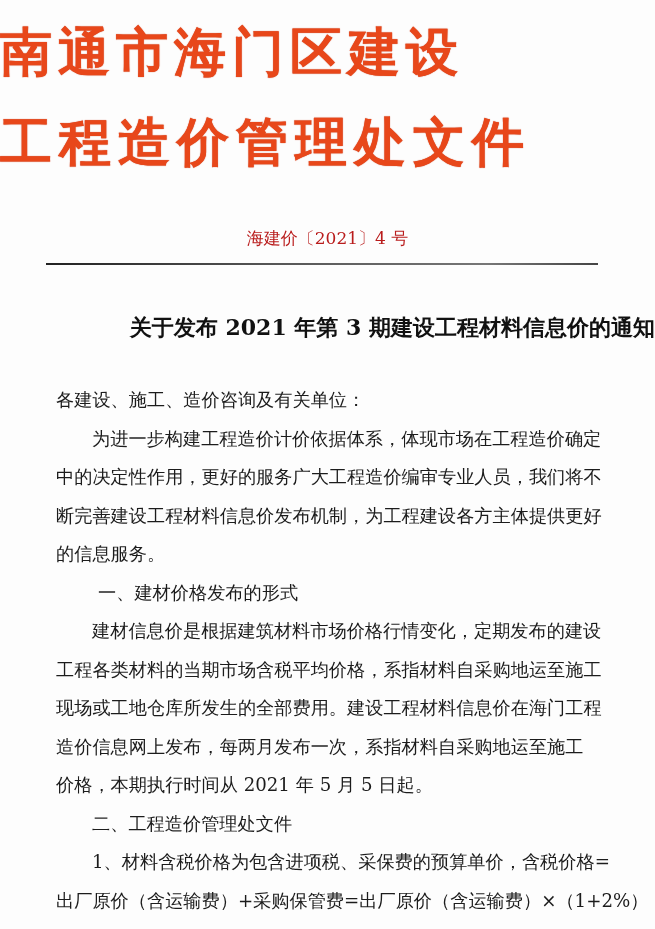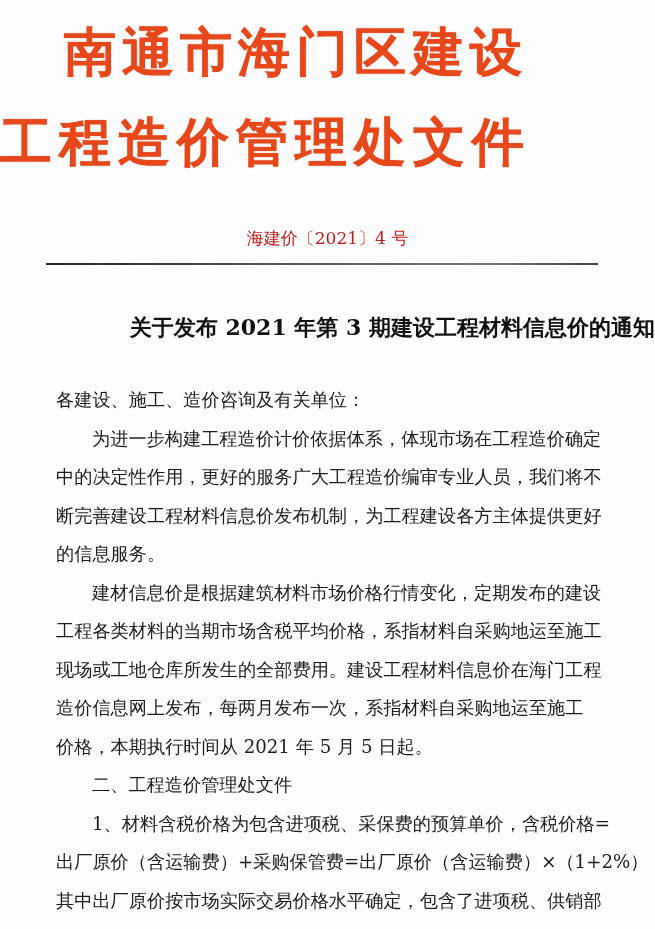--- a/index.html
+++ b/index.html
@@ -19,21 +19,21 @@
     position: absolute;
     left: 0; top: 0;
     width: 655px;
     height: 929px;
     background: #fdfdfd;
   }
   .masthead {
     position: absolute;
     left: 0;
     width: 528px;
-    text-align: right;
+    text-align: left;
     color: #e8471a;
     font-family: "DejaVu Sans", "Liberation Sans", sans-serif;
     font-weight: bold;
     font-size: 52px;
     line-height: 60px;
     text-shadow: 0 0 1px #c43210;
     white-space: nowrap;
   }
   .masthead.line1 {
     top: 22px;
@@ -104,20 +104,21 @@
   <div class="title">关于发布 2021 年第 3 期建设工程材料信息价的通知</div>
 
   <div class="body-text" style="top:381px;">
     <span class="line">各建设、施工、造价咨询及有关单位：</span>
 
     <span class="line indent">为进一步构建工程造价计价依据体系，体现市场在工程造价确定</span>
     <span class="line">中的决定性作用，更好的服务广大工程造价编审专业人员，我们将不</span>
     <span class="line">断完善建设工程材料信息价发布机制，为工程建设各方主体提供更好</span>
     <span class="line">的信息服务。</span>
 
+    <span class="line indent-heading">一、建材价格发布的形式</span>
     <span class="line indent">建材信息价是根据建筑材料市场价格行情变化，定期发布的建设</span>
     <span class="line">工程各类材料的当期市场含税平均价格，系指材料自采购地运至施工</span>
     <span class="line">现场或工地仓库所发生的全部费用。建设工程材料信息价在海门工程</span>
     <span class="line">造价信息网上发布，每两月发布一次，系指材料自采购地运至施工</span>
     <span class="line">价格，本期执行时间从 2021 年 5 月 5 日起。</span>
 
     <span class="line indent-heading" style="padding-left:36px;">二、工程造价管理处文件</span>
     <span class="line indent">1、材料含税价格为包含进项税、采保费的预算单价，含税价格=</span>
     <span class="line">出厂原价（含运输费）+采购保管费=出厂原价（含运输费）×（1+2%）；</span>
     <span class="line">其中出厂原价按市场实际交易价格水平确定，包含了进项税、供销部</span>

